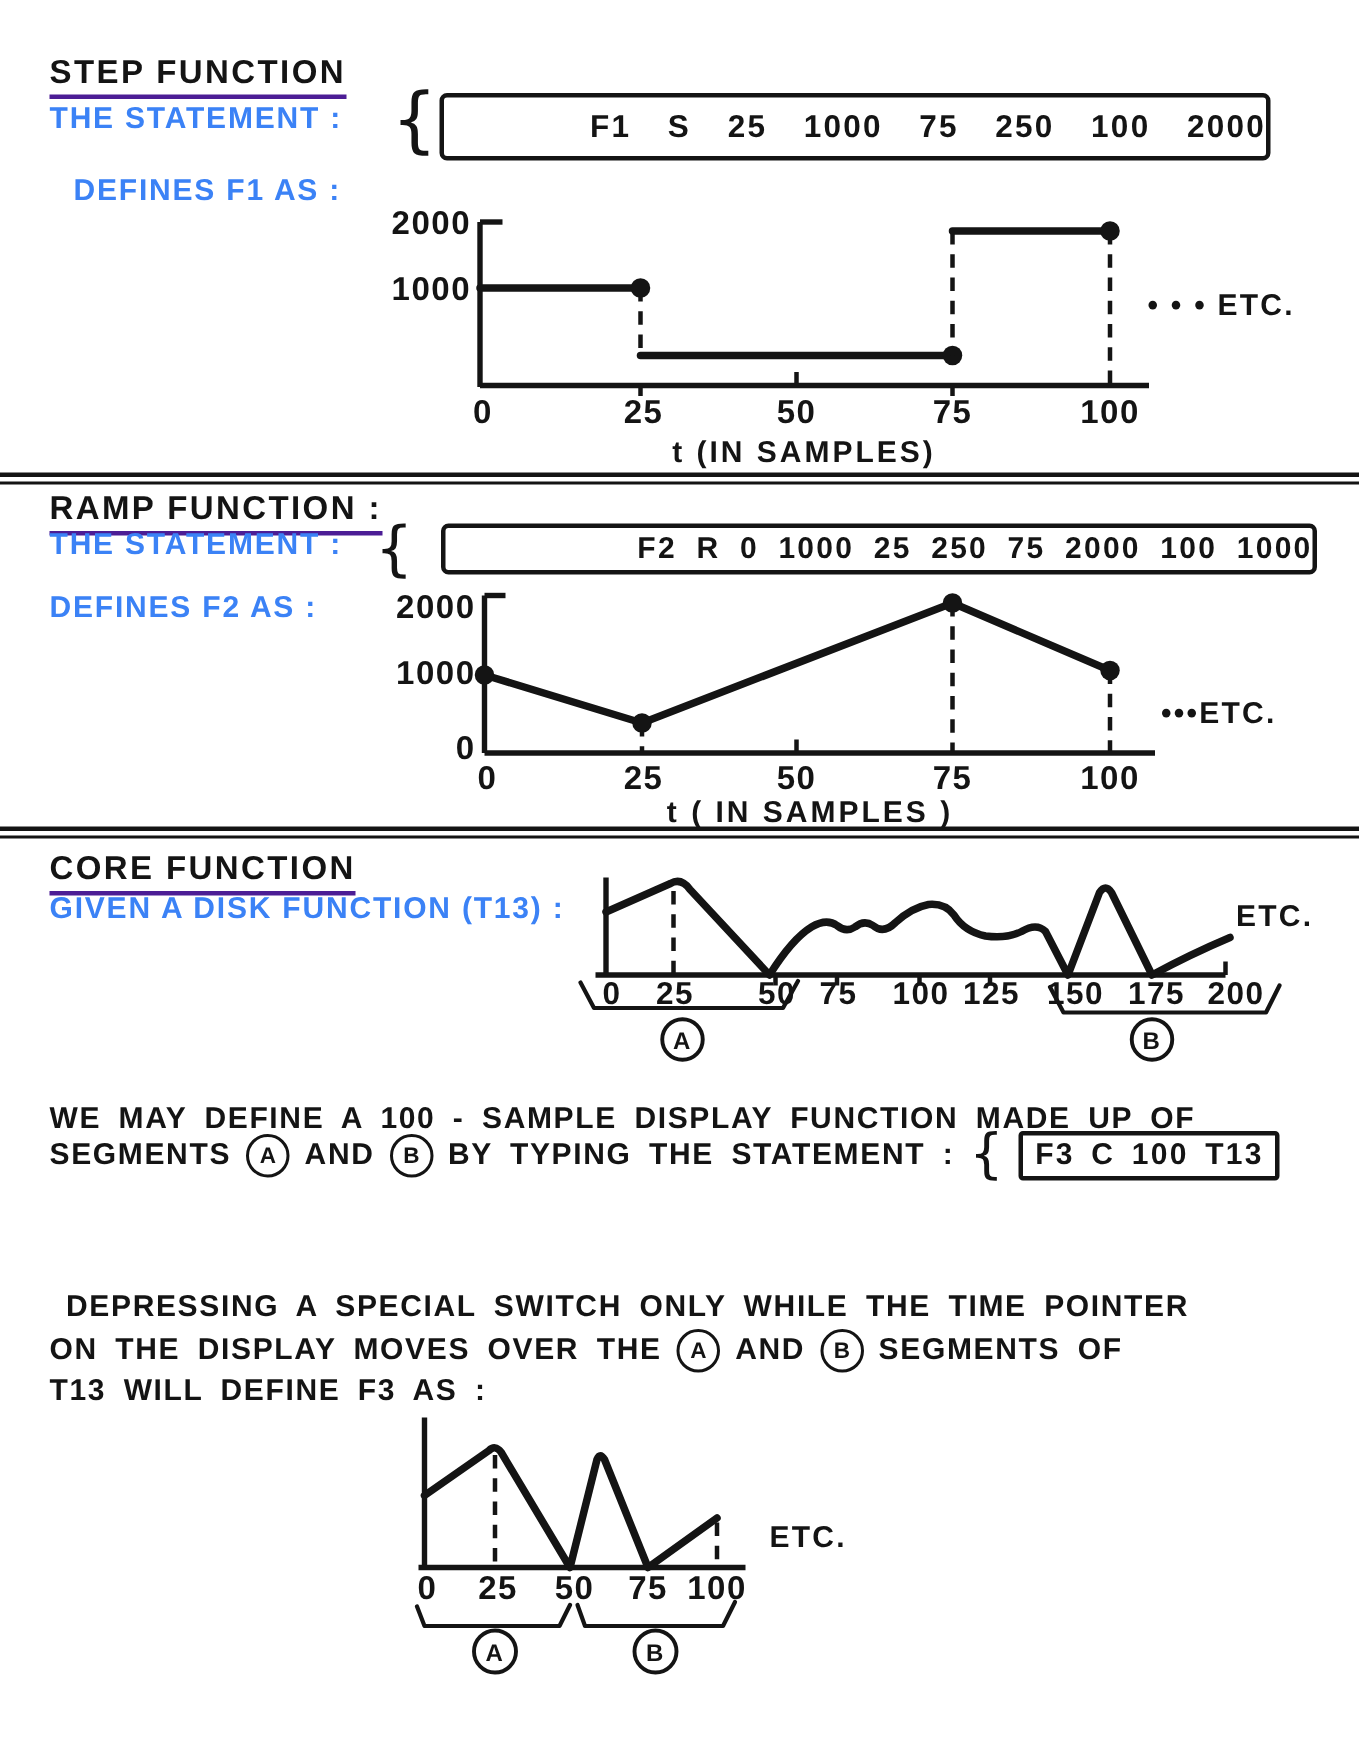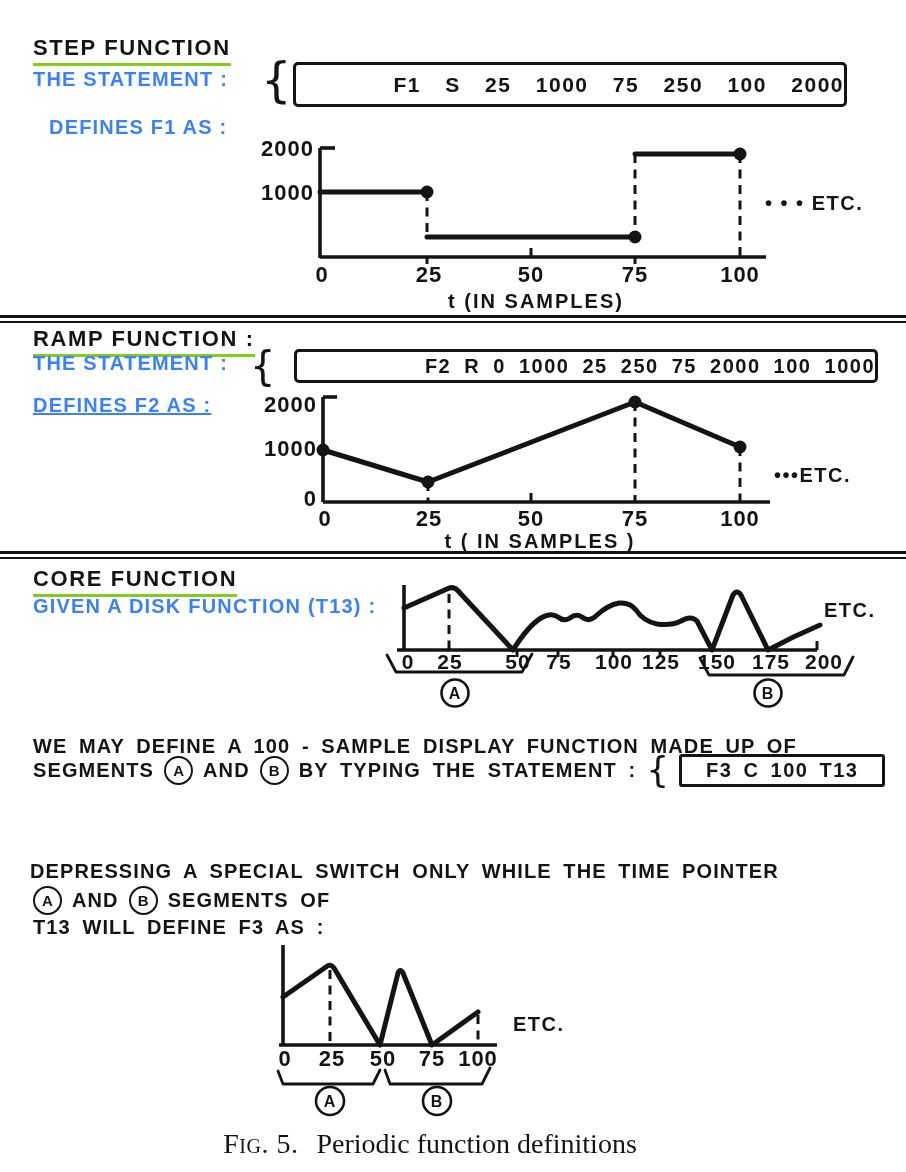--- a/index.html
+++ b/index.html
@@ -1,20 +1,20 @@
 <!DOCTYPE html>
 <html><head>
 <meta charset="utf-8">
 <style>
   html,body{margin:0;padding:0;background:#e8e8e8;}
   .page{position:relative;width:906px;height:1172px;background:#ffffff;overflow:hidden;
         font-family:"Liberation Sans",sans-serif;color:#141414;}
   .abs{position:absolute;}
   .lbl{font-weight:700;font-size:20px;letter-spacing:1.2px;white-space:nowrap;color:#3b82f6;}
-  .heading{font-weight:700;font-size:22px;letter-spacing:1.6px;border-bottom:3px solid #84cc16;
+  .heading{font-weight:700;font-size:22px;letter-spacing:1.6px;border-bottom:3px solid #4c1d95;
            padding-bottom:2px;white-space:nowrap;}
   .stmtbox{border:3.5px solid #141414;border-radius:5px;display:flex;align-items:center;
            justify-content:flex-end;background:#fff;}
   .boxtext{font-weight:700;font-size:21px;letter-spacing:1.5px;white-space:nowrap;}
   .brace{font-family:"DejaVu Sans",sans-serif;font-weight:400;color:#141414;line-height:0.85;}
   .ptext{font-weight:700;font-size:20px;letter-spacing:1.1px;word-spacing:5px;white-space:nowrap;}
   .row{display:flex;align-items:center;gap:10px;}
   .circ{display:inline-flex;width:25px;height:25px;border:2.6px solid #141414;border-radius:50%;
         align-items:center;justify-content:center;font-size:15px;font-weight:700;flex:0 0 auto;}
   .divider{left:0;width:906px;height:3px;border-top:3.2px solid #141414;border-bottom:2.8px solid #141414;}
@@ -76,21 +76,21 @@
   </svg>
 
   <div class="abs divider" style="top:315px;"></div>
 
   <div class="abs heading" style="left:33px;top:326px;">RAMP FUNCTION :</div>
   <div class="abs lbl" style="left:33px;top:352px;">THE STATEMENT :</div>
   <div class="abs brace" style="left:250px;top:349px;font-size:40px;">{</div>
   <div class="abs stmtbox" style="left:294px;top:349px;width:578px;height:28px;">
     <span class="boxtext" style="font-size:20px;word-spacing:6px;">F2 R 0 1000 25 250 75 2000 100 1000</span>
   </div>
-  <div class="abs lbl" style="left:33px;top:394px;text-decoration:underline;">DEFINES F2 AS :</div>
+  <div class="abs lbl" style="left:33px;top:394px;">DEFINES F2 AS :</div>
 
   <svg class="abs" style="left:240px;top:385px;" width="666" height="165" viewBox="0 0 666 165">
     <path class="ax" d="M83,12 H97"></path>
     <path class="ax" d="M83,12 V117"></path>
     <text x="77" y="27" text-anchor="end">2000</text>
     <text x="77" y="71" text-anchor="end">1000</text>
     <text x="77" y="121" text-anchor="end">0</text>
     <path class="ink" d="M83,65 L188,97 L395,17 L500,62"></path>
     <circle class="dot" cx="83" cy="65" r="6.5"></circle>
     <circle class="dot" cx="188" cy="97" r="6.5"></circle>
@@ -144,27 +144,28 @@
   </svg>
 
   <div class="abs ptext" style="left:33px;top:735px;">WE MAY DEFINE A 100 - SAMPLE DISPLAY FUNCTION MADE UP OF</div>
   <div class="abs row" style="left:33px;top:754px;">
     <span class="ptext">SEGMENTS</span>
     <span class="circ">A</span>
     <span class="ptext">AND</span>
     <span class="circ">B</span>
     <span class="ptext">BY TYPING THE STATEMENT :</span>
     <span class="brace" style="font-size:36px;">{</span>
-    <span class="stmtbox" style="border-width:3px;padding:2px 24px;border-radius:3px;">
+    <span class="stmtbox" style="border-width:3px;padding:2px 8px;border-radius:3px;">
       <span class="boxtext" style="font-size:20px;word-spacing:4px;">F3 C 100 T13</span>
     </span>
   </div>
 
-  <div class="abs ptext" style="left:30px;top:860px;">DEPRESSING A SPECIAL SWITCH ONLY WHILE THE TIME POINTER</div>
+  <div class="abs ptext" style="left:44px;top:860px;">DEPRESSING A SPECIAL SWITCH ONLY WHILE THE TIME POINTER</div>
   <div class="abs row" style="left:33px;top:886px;">
+    <span class="ptext">ON THE DISPLAY MOVES OVER THE</span>
     <span class="circ">A</span>
     <span class="ptext">AND</span>
     <span class="circ">B</span>
     <span class="ptext">SEGMENTS OF</span>
   </div>
   <div class="abs ptext" style="left:33px;top:916px;">T13 WILL DEFINE F3 AS :</div>
 
   <svg class="abs" style="left:245px;top:933px;" width="430" height="182" viewBox="0 0 430 182">
     <path class="ax" d="M38,12 V112"></path>
     <path class="ax" d="M34,112 H252"></path>
@@ -178,17 +179,14 @@
     <text x="233" y="133" text-anchor="middle">100</text>
     <path class="bracepath" d="M33,138 L38,151 H128 L135,137"></path>
     <path class="bracepath" d="M140,137 L145,151 H237 L245,135"></path>
     <circle class="circp" cx="85" cy="168" r="14"></circle>
     <text class="cl" x="85" y="174" text-anchor="middle">A</text>
     <circle class="circp" cx="192" cy="168" r="14"></circle>
     <text class="cl" x="192" y="174" text-anchor="middle">B</text>
     <text class="etc" x="268" y="98">ETC.</text>
   </svg>
 
-  <div class="abs caption" style="top:1128px;">
-    <span class="figlabel">Fig. 5.</span><span>Periodic function definitions</span>
-  </div>
 
 </div>
 
 </body></html>

